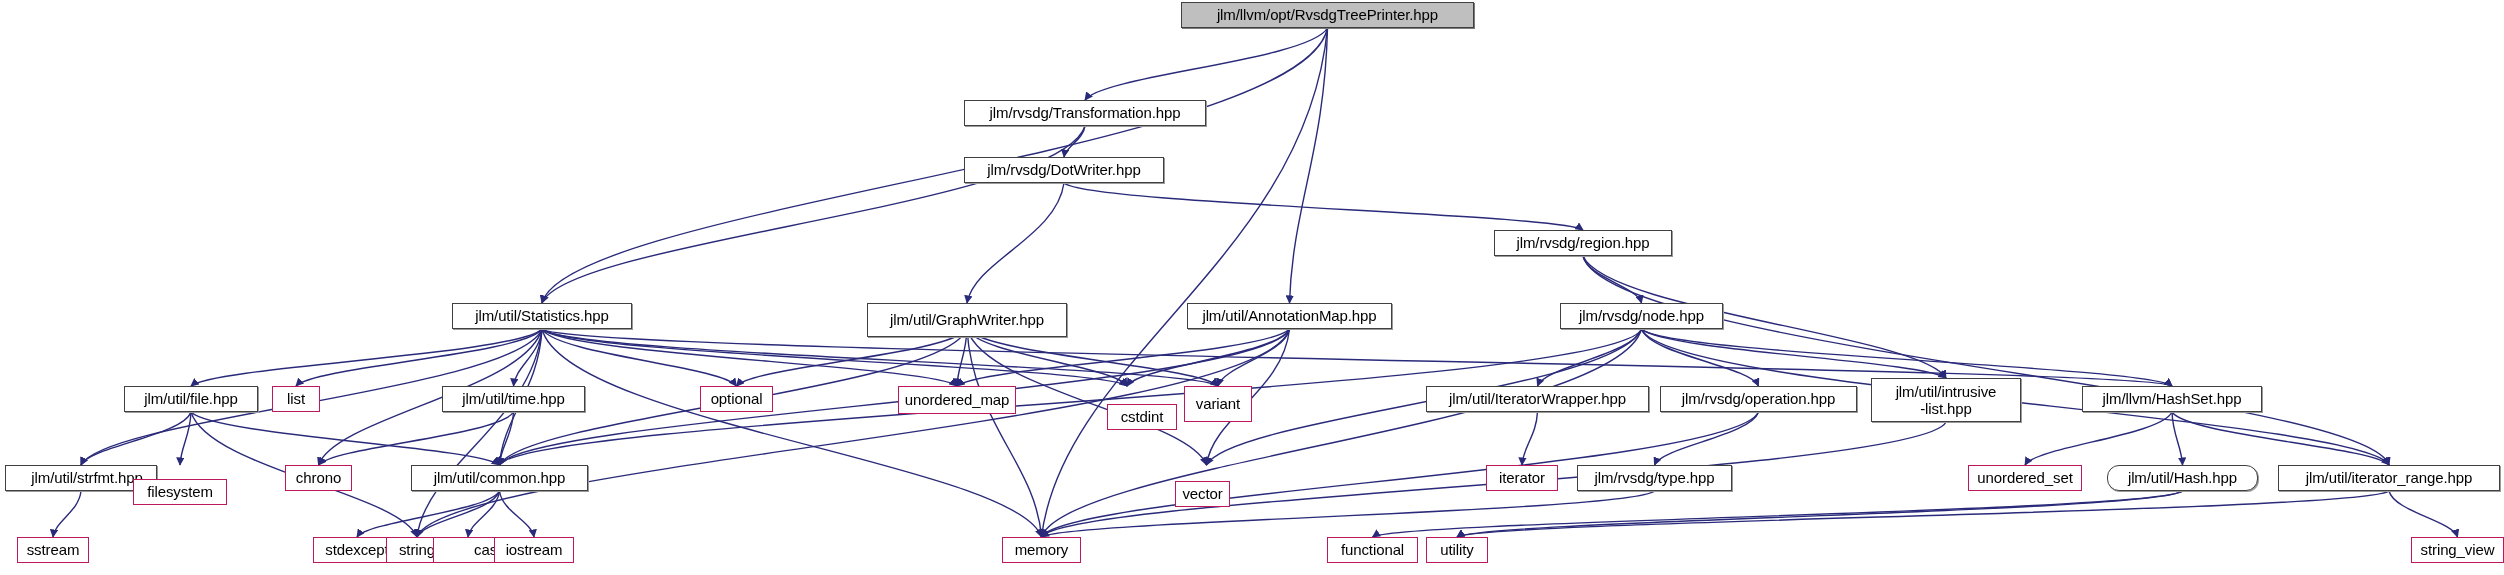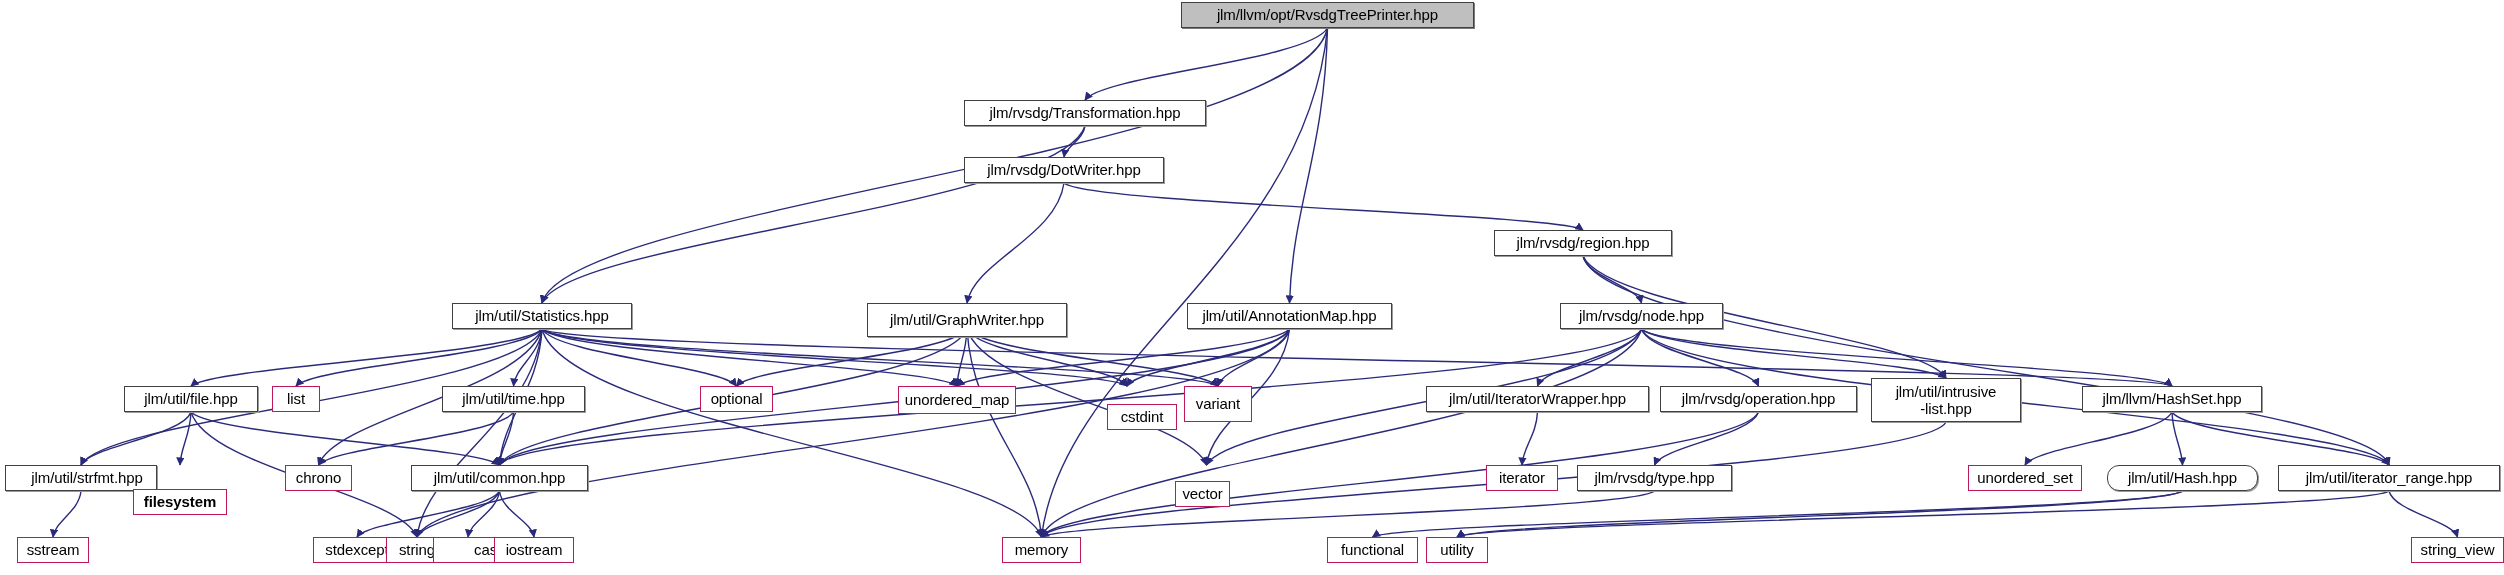--- a/index.html
+++ b/index.html
@@ -158,21 +158,21 @@
       <div class="node sys" style="left: 700px; top: 386px; width: 73px; height: 26px;"><span class="lbl">optional</span></div>
       <div class="node sys" style="left: 898px; top: 386px; width: 118px; height: 28px;"><span class="lbl">unordered_map</span></div>
       <div class="node sys" style="left: 1092px; top: 404px; width: 70px; height: 26px; margin-left: 15px;"><span class="lbl">cstdint</span></div>
       <div class="node sys" style="left: 1184px; top: 386px; width: 68px; height: 36px;"><span class="lbl">variant</span></div>
       <div class="node hdr" style="left: 1426px; top: 386px; width: 223px; height: 26px;"><span class="lbl">jlm/util/IteratorWrapper.hpp</span></div>
       <div class="node hdr" style="left: 1660px; top: 386px; width: 197px; height: 26px;"><span class="lbl">jlm/rvsdg/operation.hpp</span></div>
       <div class="node hdr two-line" style="left: 1871px; top: 378px; width: 150px; height: 44px;"><span class="lbl">jlm/util/intrusive
 -list.hpp</span></div>
       <div class="node hdr" style="left: 2082px; top: 386px; width: 180px; height: 26px;"><span class="lbl">jlm/llvm/HashSet.hpp</span></div>
       <div class="node hdr" style="left: 5px; top: 465px; width: 152px; height: 26px; padding-left: 12px;"><span class="lbl">jlm/util/strfmt.hpp</span></div>
-      <div class="node sys" style="left: 133px; top: 489px; width: 94px; height: 26px; font-weight: bold;"><span class="lbl">filesystem</span></div>
+      <div class="node sys" style="left: 133px; top: 479px; width: 94px; height: 26px;"><span class="lbl">filesystem</span></div>
       <div class="node sys" style="left: 285px; top: 465px; width: 67px; height: 26px;"><span class="lbl">chrono</span></div>
       <div class="node hdr" style="left: 411px; top: 465px; width: 177px; height: 26px;"><span class="lbl">jlm/util/common.hpp</span></div>
       <div class="node sys" style="left: 1175px; top: 465px; width: 55px; height: 26px; margin-top: 16px;"><span class="lbl">vector</span></div>
       <div class="node sys" style="left: 1486px; top: 465px; width: 72px; height: 26px;"><span class="lbl">iterator</span></div>
       <div class="node hdr" style="left: 1577px; top: 465px; width: 155px; height: 26px;"><span class="lbl">jlm/rvsdg/type.hpp</span></div>
       <div class="node sys" style="left: 1968px; top: 465px; width: 114px; height: 26px;"><span class="lbl">unordered_set</span></div>
       <div class="node hdr" style="left: 2107px; top: 465px; width: 151px; height: 26px; border-radius: 12px;"><span class="lbl">jlm/util/Hash.hpp</span></div>
       <div class="node hdr" style="left: 2278px; top: 465px; width: 222px; height: 26px;"><span class="lbl">jlm/util/iterator_range.hpp</span></div>
       <div class="node sys" style="left: 17px; top: 537px; width: 72px; height: 26px;"><span class="lbl">sstream</span></div>
       <div class="node sys" style="left: 313px; top: 537px; width: 88px; height: 26px;"><span class="lbl">stdexcept</span></div>

